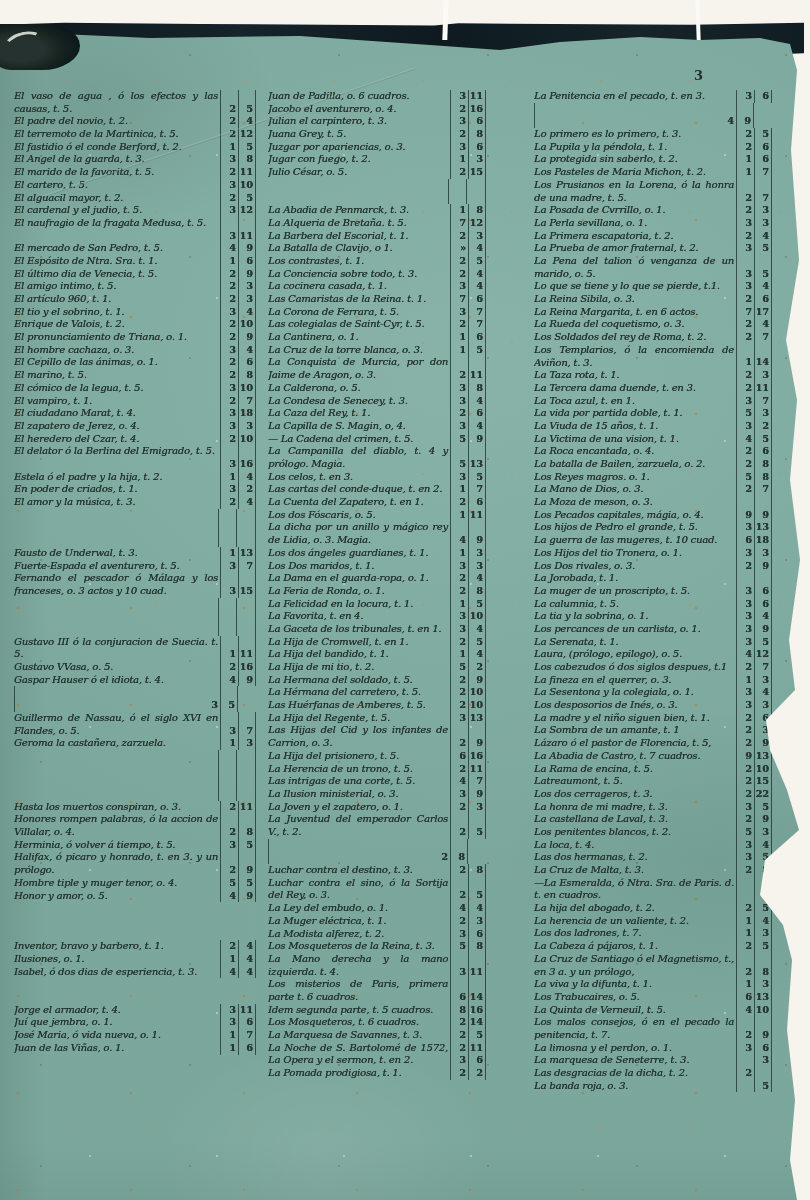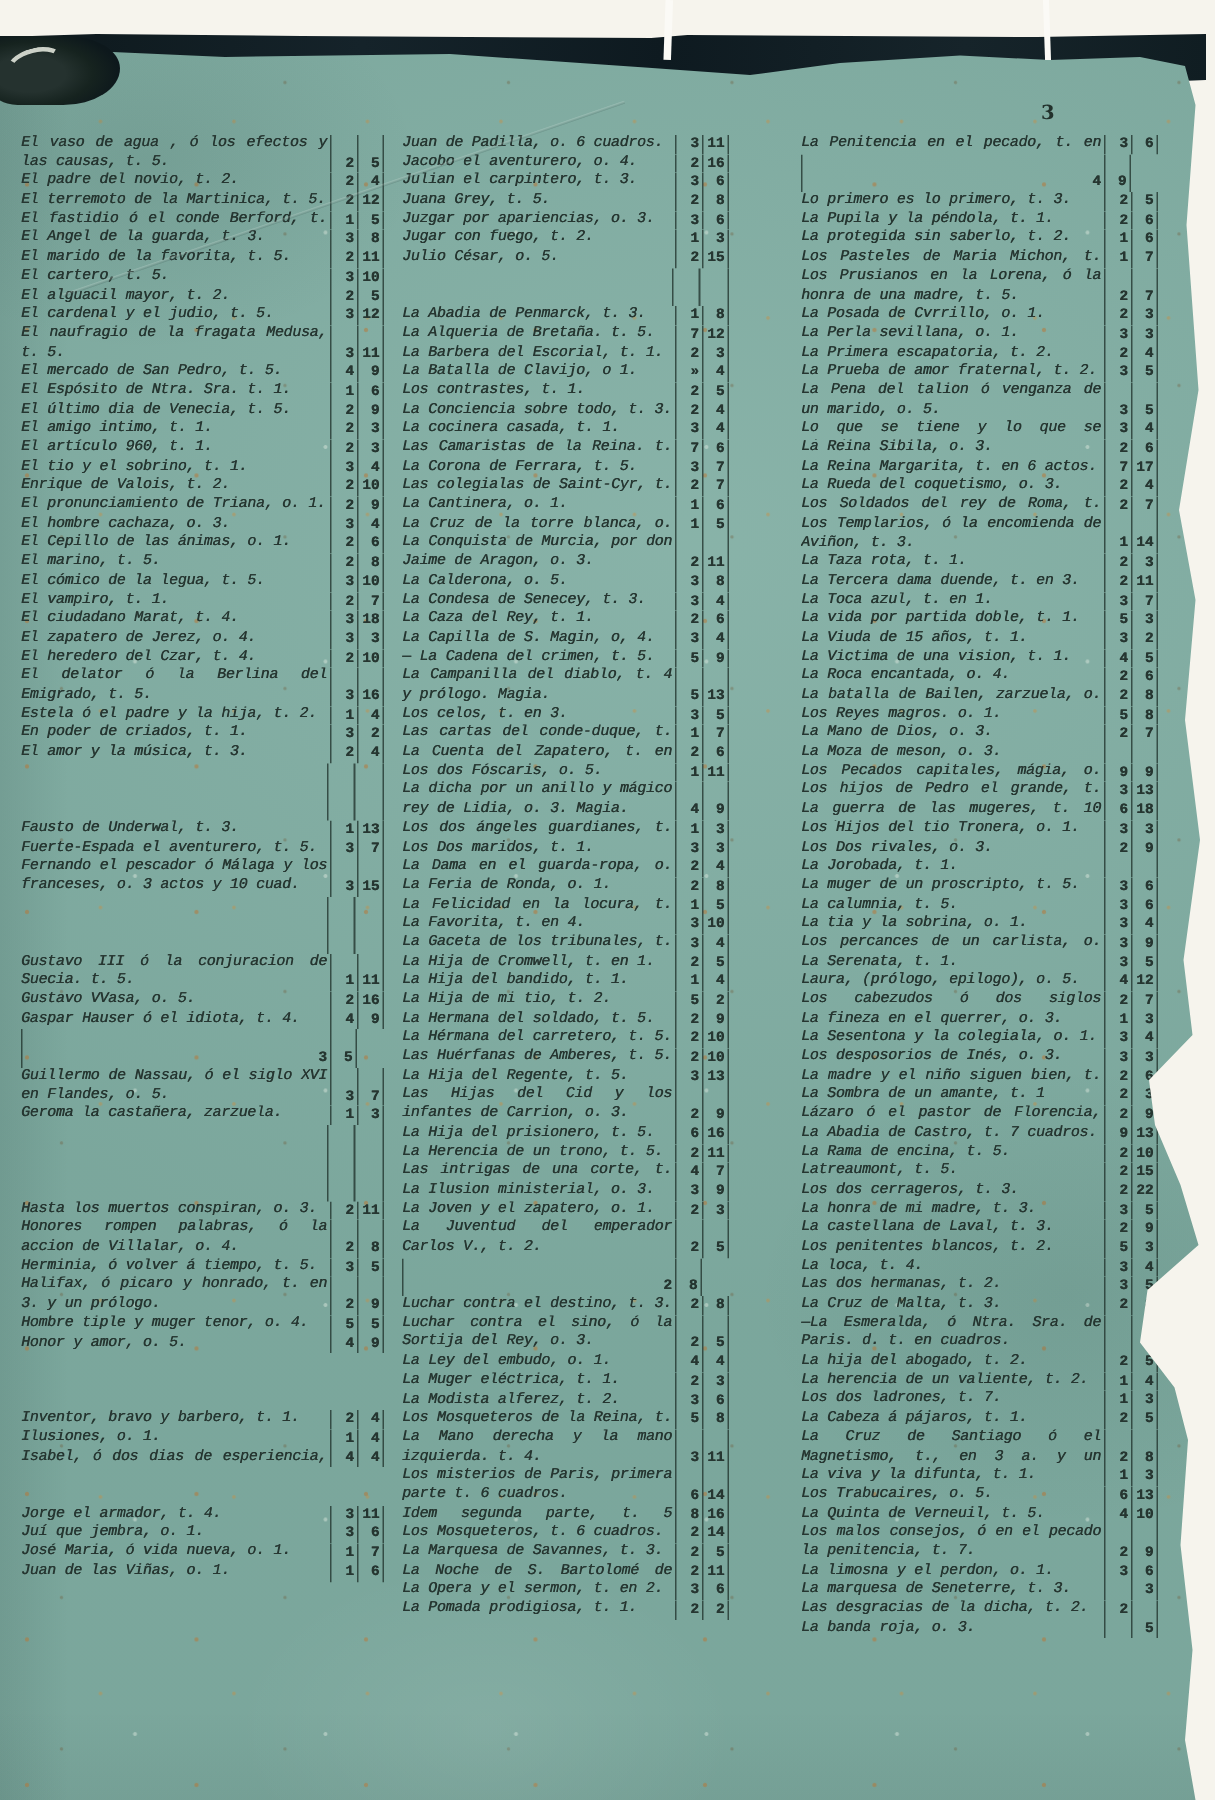--- a/index.html
+++ b/index.html
@@ -48,21 +48,21 @@
 
   .crease{position:absolute;left:42px;top:196px;width:396px;height:2px;z-index:2;opacity:.5;
     background:linear-gradient(180deg,rgba(240,248,242,.5),rgba(35,65,60,.45));
     transform:rotate(-19deg);transform-origin:0 50%;}
 
   .pageno{position:absolute;left:694px;top:68px;font-size:13px;font-weight:bold;color:#22312c;}
 
   
   :root{--lh:12.7px;--ink:#263631;--rule:rgba(32,50,44,.78);}
   .content{position:absolute;left:14px;top:90px;width:740px;display:flex;color:var(--ink);}
-  .col{display:block;font-family:Liberation Mono, monospace;}
+  .col{display:block;}
   .col1{width:242px;margin-right:12px;}
   .col2{width:218px;margin-right:10px;}
   .col3{width:238px;margin-left:38px;}
   .row{display:grid;height:var(--lh);overflow:hidden;}
   .row.two{height:25.4px;}
   .col1 .row{grid-template-columns:206px 18px 18px;}
   .col2 .row{grid-template-columns:182px 18px 18px;}
   .col3 .row{grid-template-columns:202px 18px 18px;}
   .t{font-style:italic;font-size:10px;line-height:var(--lh);letter-spacing:-.2px;
      height:100%;overflow:hidden;text-align:justify;padding-right:2px;
@@ -147,21 +147,21 @@
             <span class="t">El Espósito de Ntra. Sra. t. 1.</span>
             <span class="num n1">1</span>
             <span class="num n2">6</span>
           </div>
           <div class="row">
             <span class="t">El último dia de Venecia, t. 5.</span>
             <span class="num n1">2</span>
             <span class="num n2">9</span>
           </div>
           <div class="row">
-            <span class="t">El amigo intimo, t. 1.</span>
+            <span class="t">El amigo intimo, t. 5.</span>
             <span class="num n1">2</span>
             <span class="num n2">3</span>
           </div>
           <div class="row">
             <span class="t">El artículo 960, t. 1.</span>
             <span class="num n1">2</span>
             <span class="num n2">3</span>
           </div>
           <div class="row">
             <span class="t">El tio y el sobrino, t. 1.</span>

